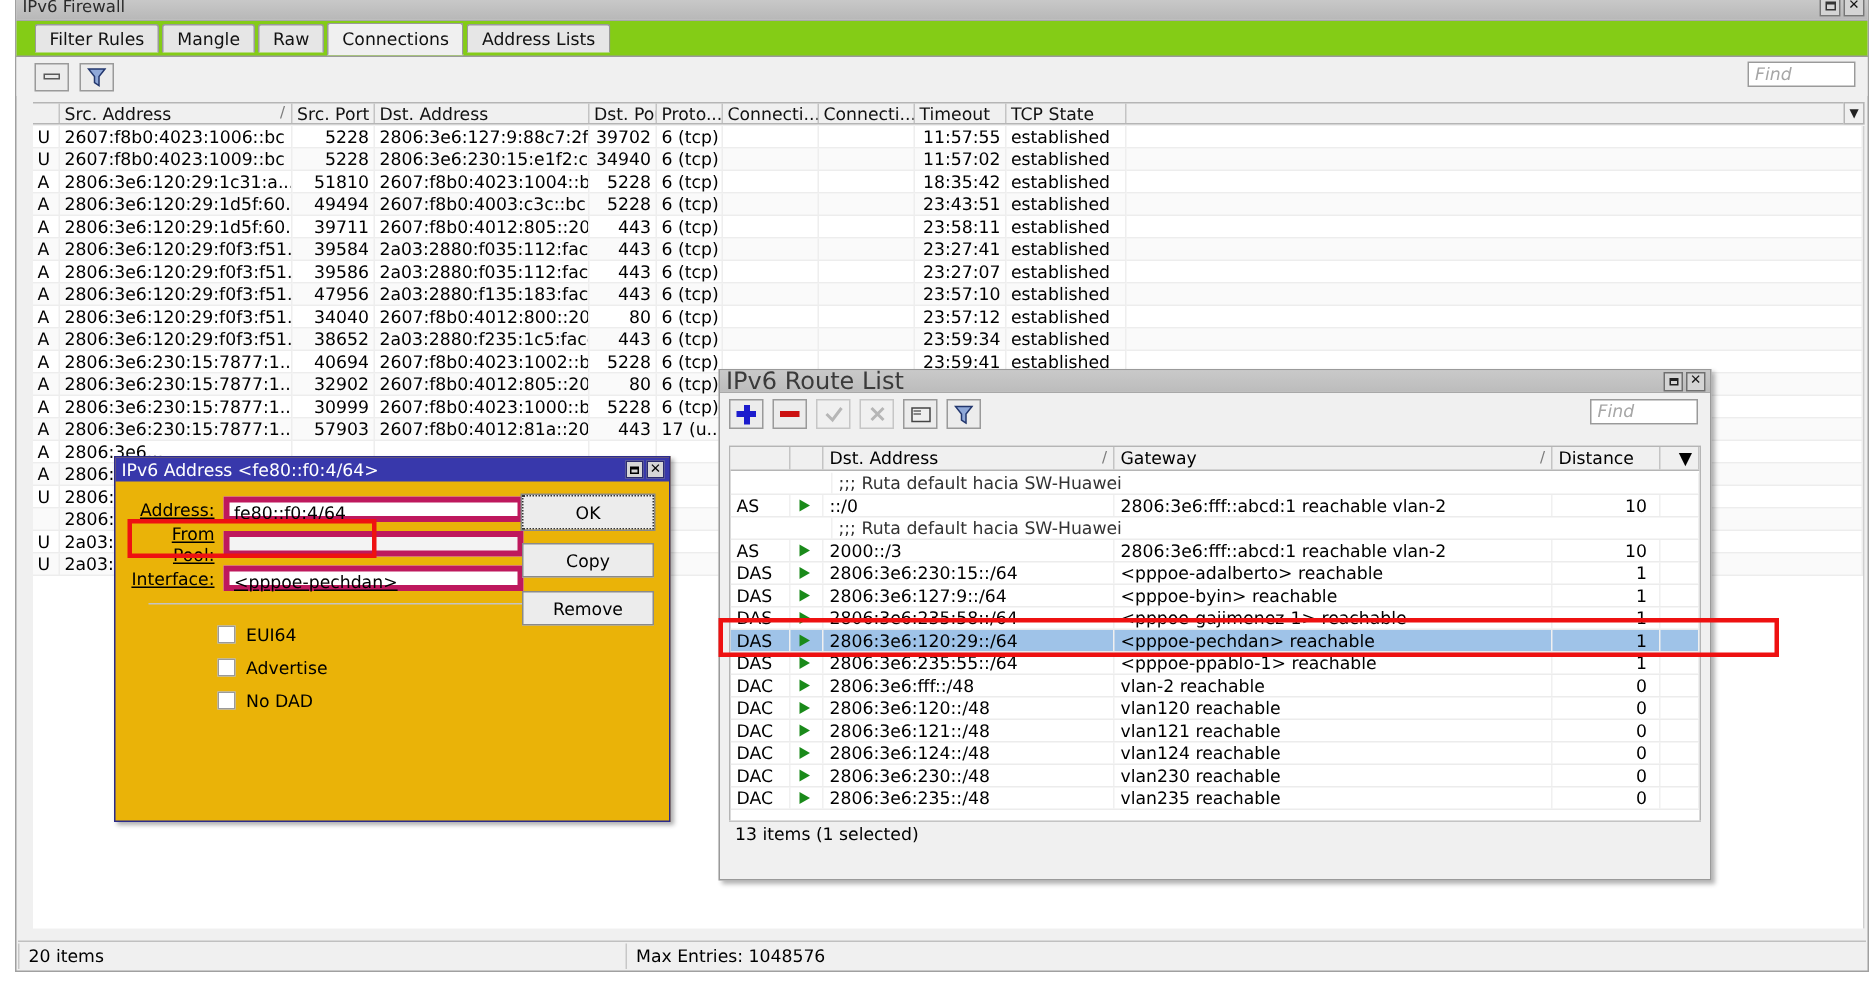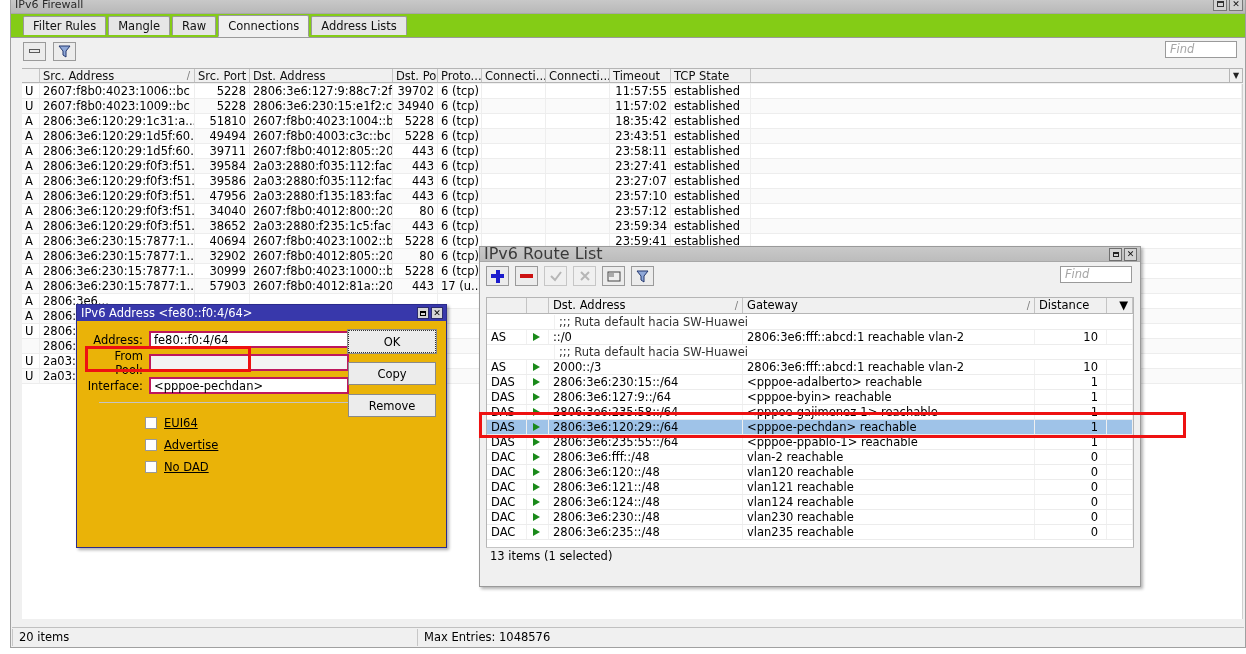--- a/index.html
+++ b/index.html
@@ -152,34 +152,34 @@
     position: relative;
   }
   .addr-titlebar .t { color:#fff; font-size: 11.5px; line-height: 15px; }
   .addr-titlebar .btns { position:absolute; right:3px; top:2px; display:flex; gap:2px; }
   .addr-titlebar .b {
     width: 12px; height: 12px; background:#d6d6d6; border:1px solid #2b2b6e;
     display:flex; align-items:center; justify-content:center; font-size:9px; line-height:1; color:#000;
   }
   .addr-titlebar .b .sq { width:6px;height:5px;border:1px solid #000;border-top-width:2px;}
   .addr-body { padding: 9px 10px 0 10px; position: relative; height: 226px; }
-  .frow { display:flex; align-items:center; height: 19px; margin-bottom: 4px; }
+  .frow { display:flex; align-items:center; height: 19px; margin-bottom: 4px; text-decoration: underline; }
   .flabel { width: 62px; text-align: right; padding-right: 6px; font-size: 11.5px; }
   .finput {
-    width: 200px; height: 17px; background:#fff; border: 2px solid #be185d;
+    width: 200px; height: 17px; background:#fff; border: 4px solid #be185d;
     font-size: 11.5px; line-height: 15px; padding-left: 3px; color:#000;
   }
   .finput.empty { background:#f3f3f3; }
   .hl-red {
     position: absolute; left: 8px; top: 25px;
     width: 166px; height: 26px;
     border: 3px solid #ee1111; pointer-events: none; z-index: 20;
   }
   .divider { height:1px; background:#c4c4c4; margin: 7px 2px 9px 12px; width: 252px; }
-  .crow { display:flex; align-items:center; height: 22px; padding-left: 58px; text-decoration: underline; }
+  .crow { display:flex; align-items:center; height: 22px; padding-left: 58px; }
   .cbox { width: 12px; height: 12px; border: 1px solid #9a9a9a; background:#fff; margin-right: 7px; }
   .clabel { font-size: 11.5px; }
   .btncol { position: absolute; right: 10px; top: 9px; width: 88px; }
   .dlgbtn {
     width: 88px; height: 23px; background:#ececec; border:1px solid #8a8a8a;
     display:flex; align-items:center; justify-content:center; font-size:11.5px;
     margin-bottom: 9px;
   }
   .dlgbtn.default { border: 1px dotted #333; outline: 1px solid #8a8a8a; outline-offset: 0px; }
   .addr-status {

